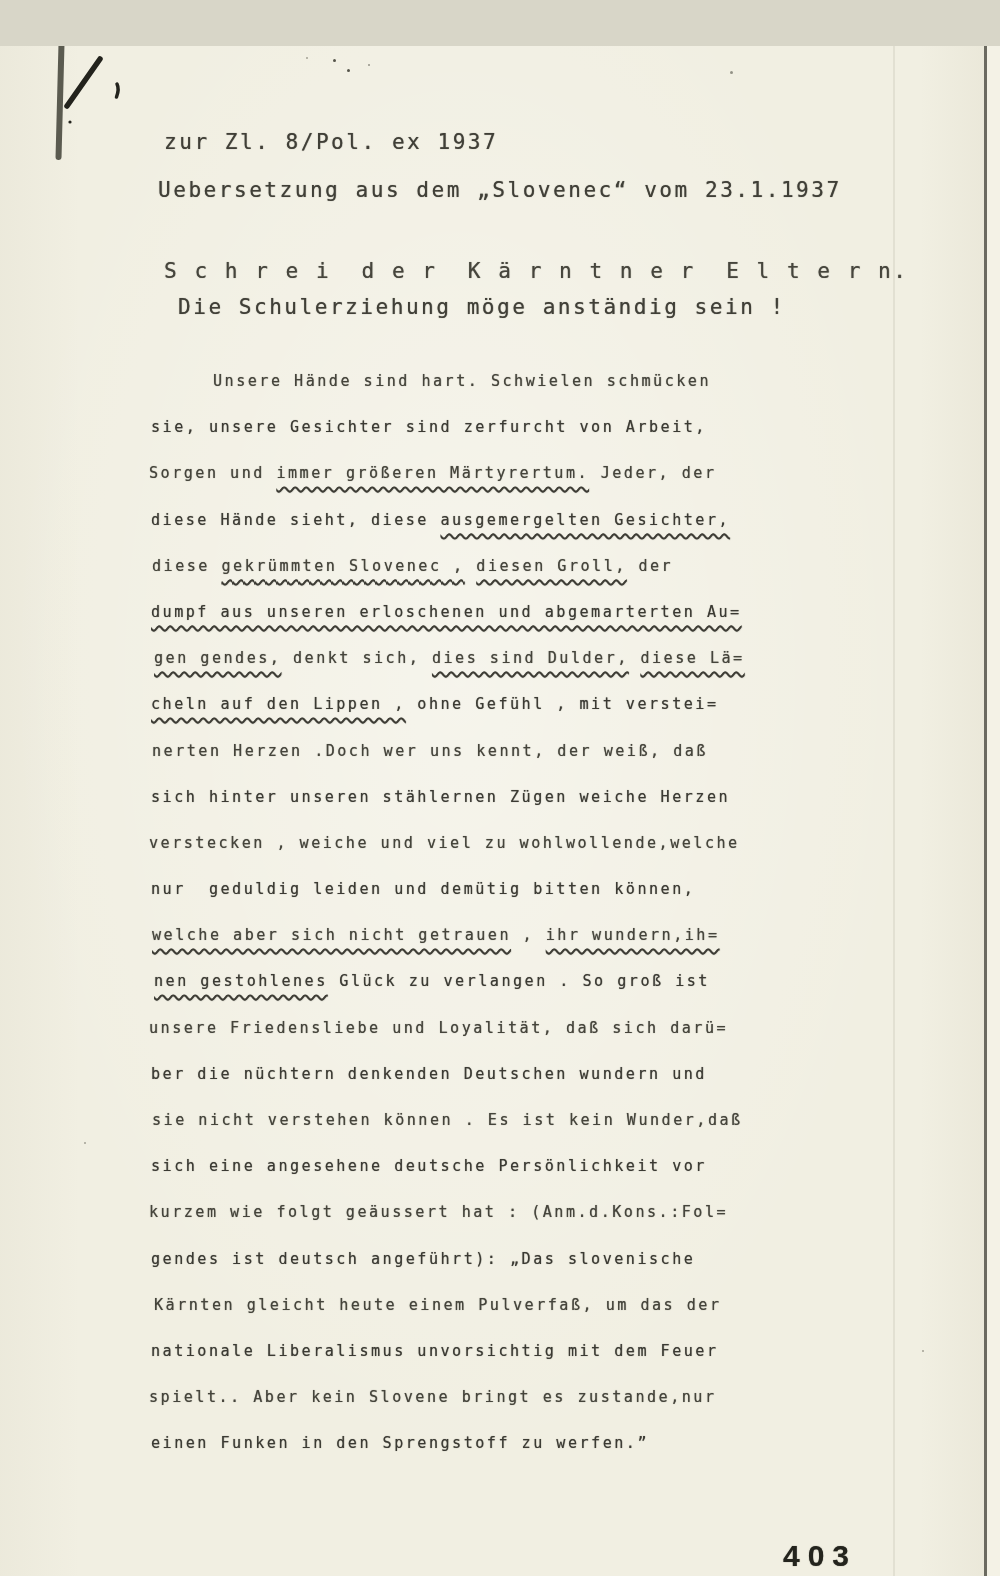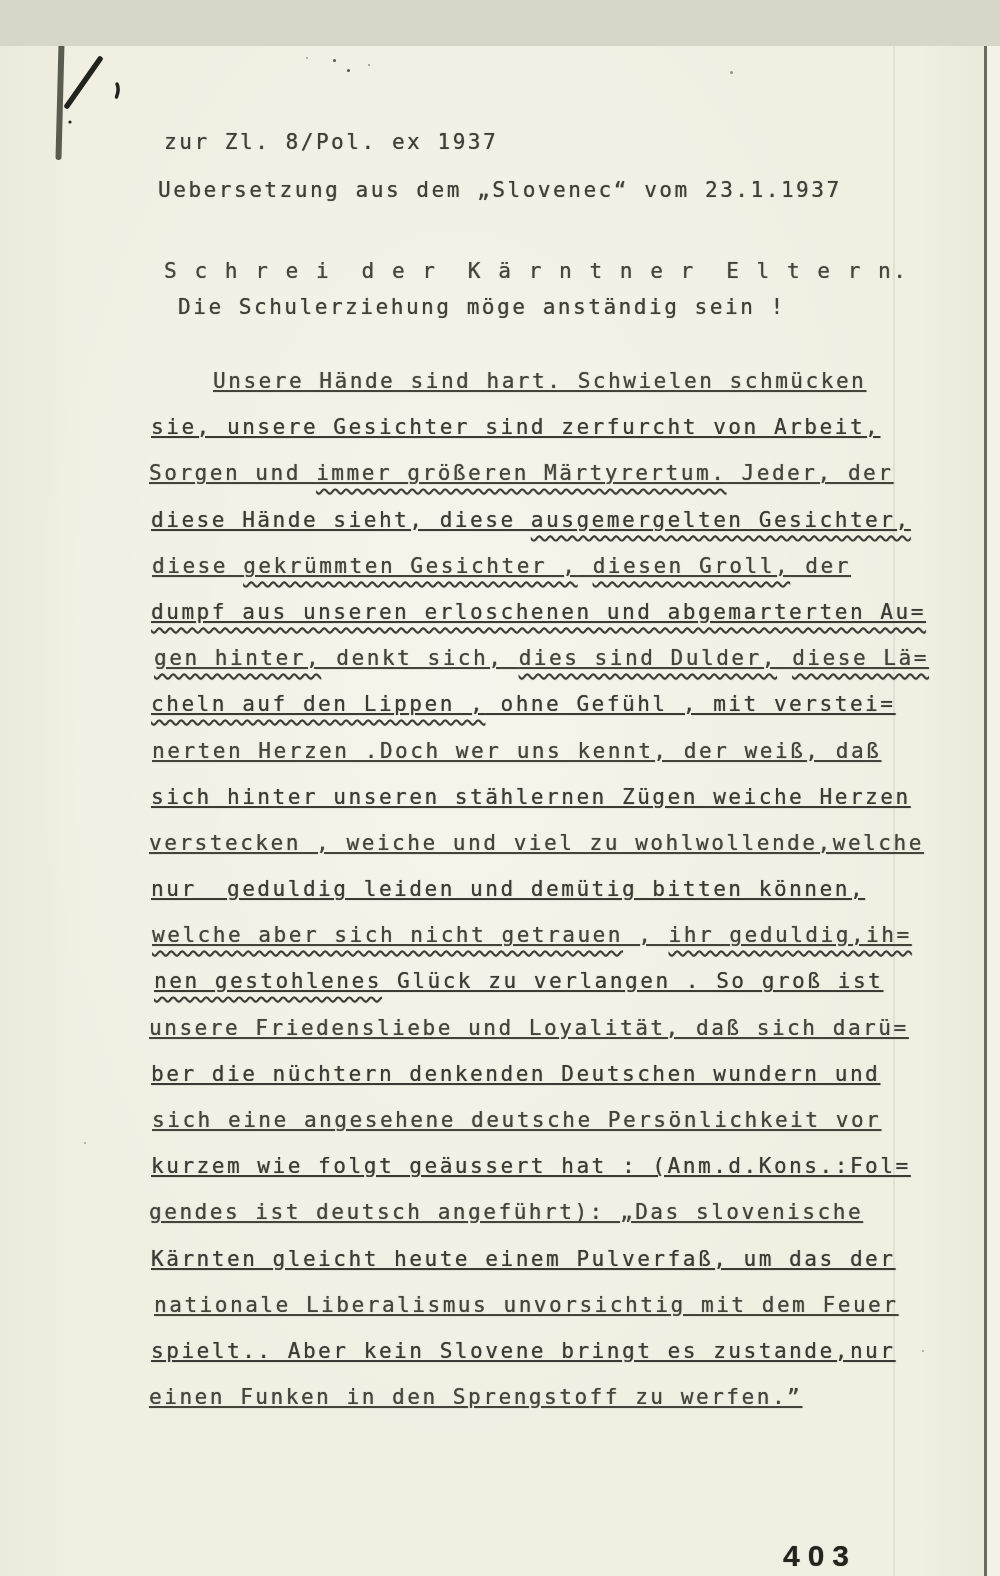--- a/index.html
+++ b/index.html
@@ -20,23 +20,22 @@
     position:absolute;
     font-size:21px;
     letter-spacing:2.55px;
     white-space:pre;
     color:#403f37;
     text-shadow:0 0 1px rgba(64,63,55,0.55), 0.4px 0.3px 0 rgba(64,63,55,0.30);
   }
   .body-block{position:absolute; left:151px; top:312px;}
   .line{
     height:46.2px; line-height:46.2px;
-    font-size:21px; letter-spacing:2.55px; white-space:pre;
+    font-size:15px; letter-spacing:2.55px; white-space:pre;
     text-shadow:0 0 1px rgba(64,63,55,0.55), 0.4px 0.3px 0 rgba(64,63,55,0.30);
-    text-decoration:underline;
   }
   .line.indent{padding-left:61px;}
   .line:nth-child(4n+1){transform:translateX(1px);}
   .line:nth-child(4n+3){transform:translateX(-2px);}
   .line:nth-child(7n){transform:translateX(3px);}
   .line:nth-child(odd){color:#45443b;}
   .line:nth-child(even){color:#3b3a33;}
   
   .u{
     text-decoration-line:underline;
@@ -97,32 +96,33 @@
   <div class="tw" style="left:158px;top:132px;">Uebersetzung aus dem „Slovenec“ vom 23.1.1937</div>
 
   <div class="tw" style="left:164px;top:213px;color:#46453c;">S c h r e i  d e r  K ä r n t n e r  E l t e r n.</div>
   <div class="tw" style="left:178px;top:249px;">Die Schulerziehung möge anständig sein !</div>
 
   <div class="body-block">
       <div class="line indent">Unsere Hände sind hart. Schwielen schmücken</div>
       <div class="line">sie, unsere Gesichter sind zerfurcht von Arbeit,</div>
       <div class="line">Sorgen und <span class="u">immer größeren Märtyrertum.</span> Jeder, der</div>
       <div class="line">diese Hände sieht, diese <span class="u">ausgemergelten Gesichter,</span></div>
-      <div class="line">diese <span class="u">gekrümmten Gesichter ,</span> <span class="u">diesen Groll,</span> der</div>
+      <div class="line">diese <span class="u">gekrümmten Slovenec ,</span> <span class="u">diesen Groll,</span> der</div>
       <div class="line"><span class="u">dumpf aus unseren erloschenen und abgemarterten Au=</span></div>
-      <div class="line"><span class="u">gen hinter,</span> denkt sich, <span class="u">dies sind Dulder,</span> <span class="u">diese Lä=</span></div>
+      <div class="line"><span class="u">gen gendes,</span> denkt sich, <span class="u">dies sind Dulder,</span> <span class="u">diese Lä=</span></div>
       <div class="line"><span class="u">cheln auf den Lippen ,</span> ohne Gefühl , mit verstei=</div>
       <div class="line">nerten Herzen .Doch wer uns kennt, der weiß, daß</div>
       <div class="line">sich hinter unseren stählernen Zügen weiche Herzen</div>
       <div class="line">verstecken , weiche und viel zu wohlwollende,welche</div>
       <div class="line">nur  geduldig leiden und demütig bitten können,</div>
-      <div class="line"><span class="u">welche aber sich nicht getrauen</span> , <span class="u">ihr geduldig,ih=</span></div>
+      <div class="line"><span class="u">welche aber sich nicht getrauen</span> , <span class="u">ihr wundern,ih=</span></div>
       <div class="line"><span class="u">nen gestohlenes</span> Glück zu verlangen . So groß ist</div>
       <div class="line">unsere Friedensliebe und Loyalität, daß sich darü=</div>
       <div class="line">ber die nüchtern denkenden Deutschen wundern und</div>
+      <div class="line">sie nicht verstehen können . Es ist kein Wunder,daß</div>
       <div class="line">sich eine angesehene deutsche Persönlichkeit vor</div>
       <div class="line">kurzem wie folgt geäussert hat : (Anm.d.Kons.:Fol=</div>
       <div class="line">gendes ist deutsch angeführt): „Das slovenische</div>
       <div class="line">Kärnten gleicht heute einem Pulverfaß, um das der</div>
       <div class="line">nationale Liberalismus unvorsichtig mit dem Feuer</div>
       <div class="line">spielt.. Aber kein Slovene bringt es zustande,nur</div>
       <div class="line">einen Funken in den Sprengstoff zu werfen.”</div>
     </div>
 
   <div class="page-number">403</div>

